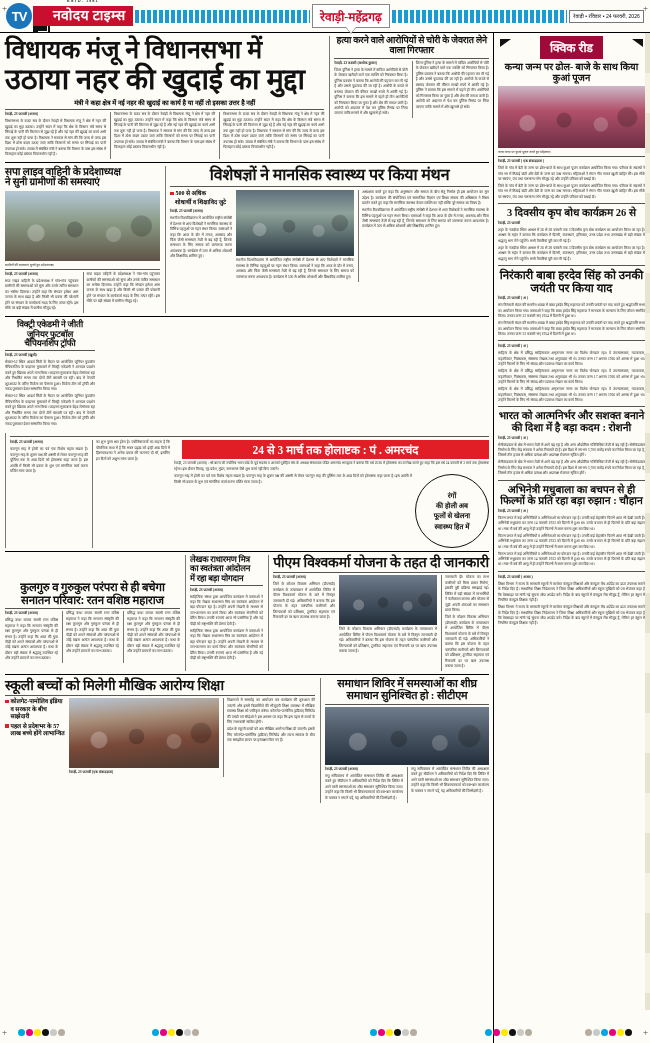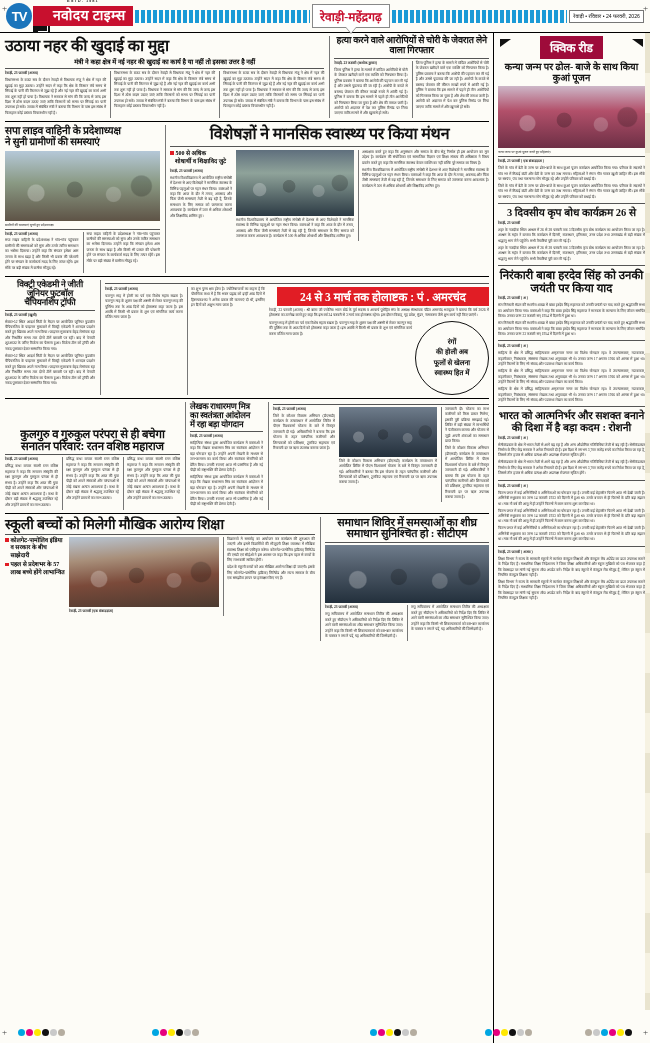--- a/index.html
+++ b/index.html
@@ -126,21 +126,22 @@
 
     <div class="date-box">रेवाड़ी • रविवार • 24 फरवरी, 2026</div>
   </div>
 
   <div class="main-wrap">
 
     <div class="left-zone">
 
       <div style="display:flex; gap:5px;">
         <div style="width:320px;">
-          <div class="hl" style="font-size:16px; margin-top:1px;">उठाया नहर की खुदाई का मुद्दा</div>
+          <div class="hl" style="font-size:25px;">विधायक मंजू ने विधानसभा में</div>
+          <div class="hl" style="font-size:29px; margin-top:1px;">उठाया नहर की खुदाई का मुद्दा</div>
           <div style="font-size:6.6px;font-weight:bold;text-align:center;margin:3px 0 2px;">मंत्री ने कहा क्षेत्र में नई नहर की खुदाई का कार्य है या नहीं तो इसका उत्तर है नहीं</div>
           <div class="rule-thin" style="margin-bottom:2px;"></div>
           <div class="cols">
             <div class="col body-txt">
               <p><b>रेवाड़ी, 23 फरवरी (अजय)</b></p>
               <p>विधानसभा के बजट सत्र के दौरान रेवाड़ी से विधायक मंजू ने क्षेत्र में नहर की खुदाई का मुद्दा उठाया। उन्होंने सदन में कहा कि क्षेत्र के किसान लंबे समय से सिंचाई के पानी की किल्लत से जूझ रहे हैं और नई नहर की खुदाई का कार्य अभी तक शुरू नहीं हो पाया है। विधायक ने सरकार से मांग की कि जल्द से जल्द इस दिशा में ठोस कदम उठाए जाएं ताकि किसानों को समय पर सिंचाई का पानी उपलब्ध हो सके। जवाब में संबंधित मंत्री ने बताया कि विभाग के पास इस संबंध में फिलहाल कोई प्रस्ताव विचाराधीन नहीं है।</p>
             </div>
             <div class="col body-txt vline" style="padding-left:3px;">
               <p>विधानसभा के बजट सत्र के दौरान रेवाड़ी से विधायक मंजू ने क्षेत्र में नहर की खुदाई का मुद्दा उठाया। उन्होंने सदन में कहा कि क्षेत्र के किसान लंबे समय से सिंचाई के पानी की किल्लत से जूझ रहे हैं और नई नहर की खुदाई का कार्य अभी तक शुरू नहीं हो पाया है। विधायक ने सरकार से मांग की कि जल्द से जल्द इस दिशा में ठोस कदम उठाए जाएं ताकि किसानों को समय पर सिंचाई का पानी उपलब्ध हो सके। जवाब में संबंधित मंत्री ने बताया कि विभाग के पास इस संबंध में फिलहाल कोई प्रस्ताव विचाराधीन नहीं है।</p>
             </div>
@@ -215,21 +216,21 @@
                   <p>स्थानीय विश्वविद्यालय में आयोजित राष्ट्रीय संगोष्ठी में देशभर से आए विशेषज्ञों ने मानसिक स्वास्थ्य के विभिन्न पहलुओं पर गहन मंथन किया। वक्ताओं ने कहा कि आज के दौर में तनाव, अवसाद और चिंता जैसी समस्याएं तेजी से बढ़ रही हैं, जिनके समाधान के लिए समाज को जागरूक करना आवश्यक है। कार्यक्रम में 500 से अधिक शोधार्थी और शिक्षाविद शामिल हुए।</p>
                 </div>
               </div>
             </div>
           </div>
         </div>
       </div>
 
       <div class="rule" style="margin:3px 0 3px;"></div>
 
-      <div style="display:flex; gap:5px;">
+      <div style="display:flex; gap:5px;flex-direction:column;">
         <div style="width:90px;">
           <div class="hl" style="font-size:8.6px; text-align:center;">विक्ट्री एकेडमी ने जीती</div>
           <div class="hl" style="font-size:8.6px; text-align:center;">जूनियर फुटबॉल</div>
           <div class="hl" style="font-size:8.6px; text-align:center;">चैंपियनशिप ट्रॉफी</div>
           <div class="rule-thin" style="margin:2px 0;"></div>
           <div class="body-txt">
             <p><b>रेवाड़ी, 23 फरवरी (खुशी)</b></p>
             <p>सेक्टर-52 स्थित आदर्श सिटी के मैदान पर आयोजित जूनियर फुटबॉल चैंपियनशिप के फाइनल मुकाबले में विक्ट्री एकेडमी ने शानदार प्रदर्शन करते हुए खिताब अपने नाम किया। फाइनल मुकाबला बेहद रोमांचक रहा और निर्धारित समय तक दोनों टीमें बराबरी पर रहीं। बाद में पेनल्टी शूटआउट के जरिए विजेता का फैसला हुआ। विजेता टीम को ट्रॉफी और नकद पुरस्कार देकर सम्मानित किया गया।</p>
             <p>सेक्टर-52 स्थित आदर्श सिटी के मैदान पर आयोजित जूनियर फुटबॉल चैंपियनशिप के फाइनल मुकाबले में विक्ट्री एकेडमी ने शानदार प्रदर्शन करते हुए खिताब अपने नाम किया। फाइनल मुकाबला बेहद रोमांचक रहा और निर्धारित समय तक दोनों टीमें बराबरी पर रहीं। बाद में पेनल्टी शूटआउट के जरिए विजेता का फैसला हुआ। विजेता टीम को ट्रॉफी और नकद पुरस्कार देकर सम्मानित किया गया।</p>
           </div>
@@ -296,20 +297,21 @@
             <div class="body-txt">
               <p><b>रेवाड़ी, 23 फरवरी (अजय)</b></p>
               <p>साहित्यिक संस्था द्वारा आयोजित कार्यक्रम में वक्ताओं ने कहा कि लेखक राधारमण मित्र का स्वतंत्रता आंदोलन में बड़ा योगदान रहा है। उन्होंने अपनी लेखनी के माध्यम से जन-जागरण का कार्य किया और स्वतंत्रता सेनानियों को प्रेरित किया। उनकी रचनाएं आज भी प्रासंगिक हैं और नई पीढ़ी को राष्ट्रभक्ति की प्रेरणा देती हैं।</p>
               <p>साहित्यिक संस्था द्वारा आयोजित कार्यक्रम में वक्ताओं ने कहा कि लेखक राधारमण मित्र का स्वतंत्रता आंदोलन में बड़ा योगदान रहा है। उन्होंने अपनी लेखनी के माध्यम से जन-जागरण का कार्य किया और स्वतंत्रता सेनानियों को प्रेरित किया। उनकी रचनाएं आज भी प्रासंगिक हैं और नई पीढ़ी को राष्ट्रभक्ति की प्रेरणा देती हैं।</p>
             </div>
           </div>
         </div>
 
         <div style="flex:1;" class="vline">
           <div style="padding-left:4px;">
+            <div class="hl" style="font-size:14px; text-align:center;">पीएम विश्वकर्मा योजना के तहत दी जानकारी</div>
             <div class="rule-thin" style="margin:2px 0;"></div>
             <div style="display:flex; gap:4px;">
               <div style="width:62px;" class="body-txt">
                 <p><b>रेवाड़ी, 23 फरवरी (अजय)</b></p>
                 <p>जिले के कौशल विकास अभियान (डीएसडी) कार्यक्रम के तत्वावधान में आयोजित शिविर में पीएम विश्वकर्मा योजना के बारे में विस्तृत जानकारी दी गई। अधिकारियों ने बताया कि इस योजना के तहत पारंपरिक कारीगरों और शिल्पकारों को प्रशिक्षण, टूलकिट सहायता एवं रियायती दर पर ऋण उपलब्ध कराया जाता है।</p>
               </div>
               <div style="width:98px;">
                 <div class="photo indoor" style="height:50px;"></div>
                 <div class="body-txt" style="margin-top:2px;">जिले के कौशल विकास अभियान (डीएसडी) कार्यक्रम के तत्वावधान में आयोजित शिविर में पीएम विश्वकर्मा योजना के बारे में विस्तृत जानकारी दी गई। अधिकारियों ने बताया कि इस योजना के तहत पारंपरिक कारीगरों और शिल्पकारों को प्रशिक्षण, टूलकिट सहायता एवं रियायती दर पर ऋण उपलब्ध कराया जाता है।</div>
               </div>
@@ -435,20 +437,21 @@
         <div class="body-txt" style="margin-top:2px;">
           <p><b>रेवाड़ी, 23 फरवरी ( अ )</b></p>
           <p>सेमीकंडक्टर के क्षेत्र में भारत तेजी से आगे बढ़ रहा है और अन्य औद्योगिक गतिविधियां तेजी से बढ़ रही हैं। सेमीकंडक्टर निर्माण के लिए केंद्र सरकार ने अनेक रियायतें दी हैं। इस दिशा में लगभग 3,700 करोड़ रुपये का निवेश किया जा रहा है, जिससे तीन हजार से अधिक प्रत्यक्ष और अप्रत्यक्ष रोजगार सृजित होंगे।</p>
           <p>सेमीकंडक्टर के क्षेत्र में भारत तेजी से आगे बढ़ रहा है और अन्य औद्योगिक गतिविधियां तेजी से बढ़ रही हैं। सेमीकंडक्टर निर्माण के लिए केंद्र सरकार ने अनेक रियायतें दी हैं। इस दिशा में लगभग 3,700 करोड़ रुपये का निवेश किया जा रहा है, जिससे तीन हजार से अधिक प्रत्यक्ष और अप्रत्यक्ष रोजगार सृजित होंगे।</p>
         </div>
       </div>
 
       <div class="rule-thin" style="margin:3px 0;"></div>
 
       <div>
+        <div class="sb-h" style="font-size:10.5px;">अभिनेत्री मधुबाला का बचपन से ही फिल्मों के प्रति रहा बड़ा रुझान : चौहान</div>
         <div class="body-txt" style="margin-top:2px;">
           <p><b>रेवाड़ी, 23 फरवरी ( अ )</b></p>
           <p>फिल्म जगत में कई अभिनेत्रियों व अभिनेताओं का योगदान रहा है। उनकी कई बेहतरीन फिल्में आज भी देखी जाती हैं। अभिनेत्री मधुबाला का जन्म 14 फरवरी 1933 को दिल्ली में हुआ था। उनके बचपन से ही फिल्मों के प्रति बड़ा रुझान था। मात्र नौ वर्ष की आयु में ही उन्होंने फिल्मों में काम करना शुरू कर दिया था।</p>
           <p>फिल्म जगत में कई अभिनेत्रियों व अभिनेताओं का योगदान रहा है। उनकी कई बेहतरीन फिल्में आज भी देखी जाती हैं। अभिनेत्री मधुबाला का जन्म 14 फरवरी 1933 को दिल्ली में हुआ था। उनके बचपन से ही फिल्मों के प्रति बड़ा रुझान था। मात्र नौ वर्ष की आयु में ही उन्होंने फिल्मों में काम करना शुरू कर दिया था।</p>
           <p>फिल्म जगत में कई अभिनेत्रियों व अभिनेताओं का योगदान रहा है। उनकी कई बेहतरीन फिल्में आज भी देखी जाती हैं। अभिनेत्री मधुबाला का जन्म 14 फरवरी 1933 को दिल्ली में हुआ था। उनके बचपन से ही फिल्मों के प्रति बड़ा रुझान था। मात्र नौ वर्ष की आयु में ही उन्होंने फिल्मों में काम करना शुरू कर दिया था।</p>
         </div>
       </div>
 
       <div class="rule-thin" style="margin:3px 0;"></div>
 

